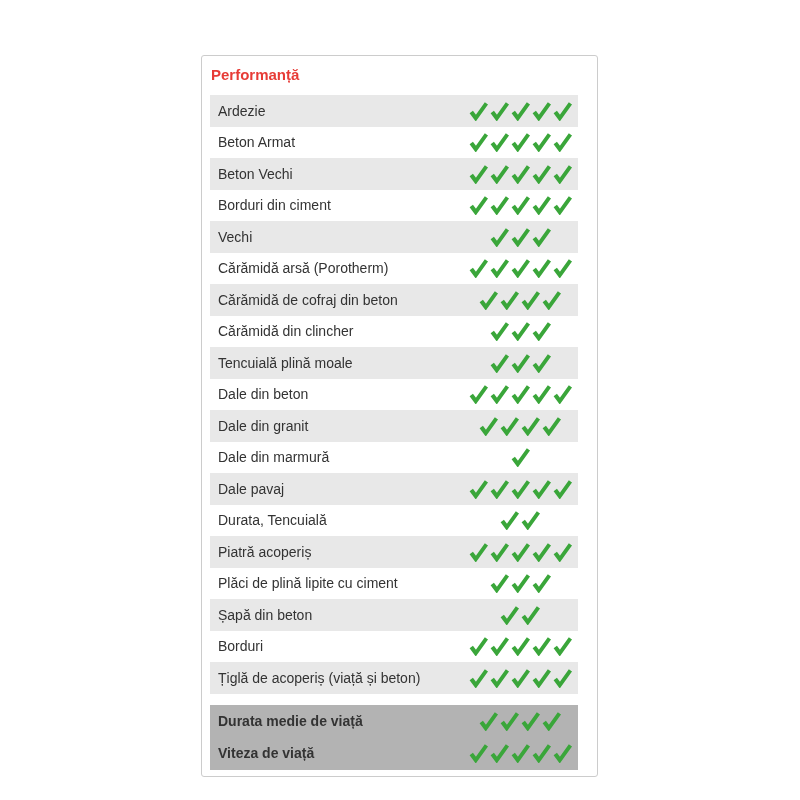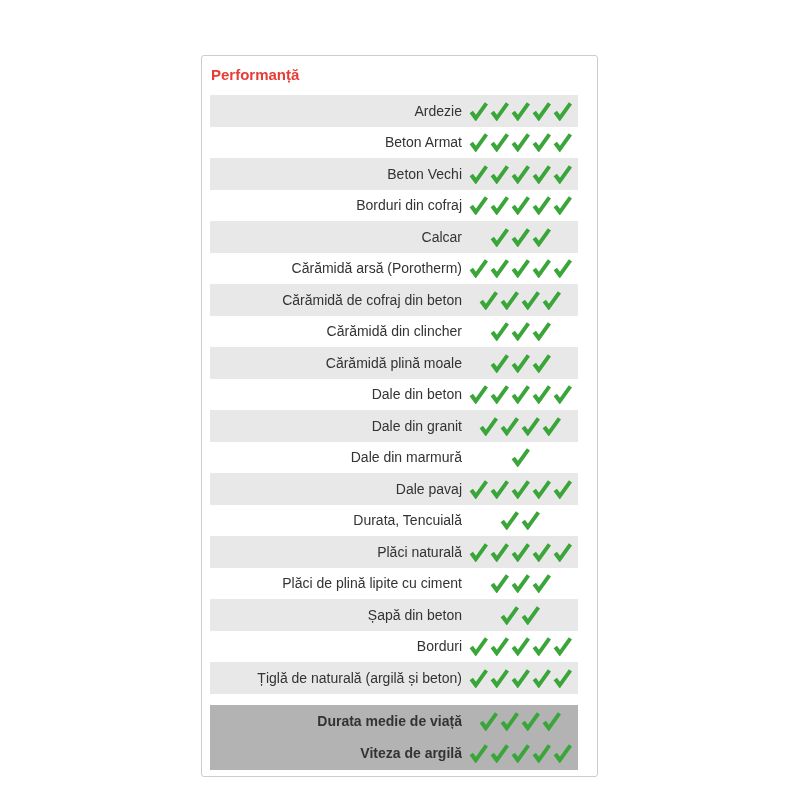--- a/index.html
+++ b/index.html
@@ -21,21 +21,21 @@
     box-sizing:border-box;background:#fff;
     border:1px solid var(--panel-border);border-radius:3px;
     padding:8px;
     margin-top:19px;
   }
   .panel-title{
     margin:2px 0 11px 1px;
     font-size:15px;font-weight:bold;color:var(--accent-red);
     line-height:18px;
   }
-  .rows, .summary{margin-right:11px;text-align:right;}
+  .rows, .summary{margin-right:11px;}
   .row{
     height:31.5px;display:flex;align-items:center;
     padding-left:8px;box-sizing:border-box;
   }
   .rows .row:nth-child(odd){background:var(--row-alt-bg);}
   .row-label{
     flex:1 1 auto;font-size:14px;line-height:16px;
     white-space:nowrap;overflow:hidden;
   }
   .row-checks{
@@ -111,41 +111,41 @@
           </svg>
           <svg class="check" width="19" height="20" viewBox="0 0 20 20">
             <path d="M2.5 11 L8 17.5 L17.5 2" fill="none" stroke="currentColor" stroke-width="4.2" stroke-linejoin="miter" stroke-linecap="butt"></path>
           </svg>
           <svg class="check" width="19" height="20" viewBox="0 0 20 20">
             <path d="M2.5 11 L8 17.5 L17.5 2" fill="none" stroke="currentColor" stroke-width="4.2" stroke-linejoin="miter" stroke-linecap="butt"></path>
           </svg>
         </span>
   </div>
       <div class="row">
-    <span class="row-label">Borduri din cofraj</span>
-    <span class="row-checks">
-          <svg class="check" width="19" height="20" viewBox="0 0 20 20">
-            <path d="M2.5 11 L8 17.5 L17.5 2" fill="none" stroke="currentColor" stroke-width="4.2" stroke-linejoin="miter" stroke-linecap="butt"></path>
-          </svg>
-          <svg class="check" width="19" height="20" viewBox="0 0 20 20">
-            <path d="M2.5 11 L8 17.5 L17.5 2" fill="none" stroke="currentColor" stroke-width="4.2" stroke-linejoin="miter" stroke-linecap="butt"></path>
-          </svg>
-          <svg class="check" width="19" height="20" viewBox="0 0 20 20">
-            <path d="M2.5 11 L8 17.5 L17.5 2" fill="none" stroke="currentColor" stroke-width="4.2" stroke-linejoin="miter" stroke-linecap="butt"></path>
-          </svg>
-          <svg class="check" width="19" height="20" viewBox="0 0 20 20">
-            <path d="M2.5 11 L8 17.5 L17.5 2" fill="none" stroke="currentColor" stroke-width="4.2" stroke-linejoin="miter" stroke-linecap="butt"></path>
-          </svg>
-          <svg class="check" width="19" height="20" viewBox="0 0 20 20">
-            <path d="M2.5 11 L8 17.5 L17.5 2" fill="none" stroke="currentColor" stroke-width="4.2" stroke-linejoin="miter" stroke-linecap="butt"></path>
-          </svg>
-        </span>
-  </div>
-      <div class="row">
-    <span class="row-label">Calcar</span>
+    <span class="row-label">Borduri din ciment</span>
+    <span class="row-checks">
+          <svg class="check" width="19" height="20" viewBox="0 0 20 20">
+            <path d="M2.5 11 L8 17.5 L17.5 2" fill="none" stroke="currentColor" stroke-width="4.2" stroke-linejoin="miter" stroke-linecap="butt"></path>
+          </svg>
+          <svg class="check" width="19" height="20" viewBox="0 0 20 20">
+            <path d="M2.5 11 L8 17.5 L17.5 2" fill="none" stroke="currentColor" stroke-width="4.2" stroke-linejoin="miter" stroke-linecap="butt"></path>
+          </svg>
+          <svg class="check" width="19" height="20" viewBox="0 0 20 20">
+            <path d="M2.5 11 L8 17.5 L17.5 2" fill="none" stroke="currentColor" stroke-width="4.2" stroke-linejoin="miter" stroke-linecap="butt"></path>
+          </svg>
+          <svg class="check" width="19" height="20" viewBox="0 0 20 20">
+            <path d="M2.5 11 L8 17.5 L17.5 2" fill="none" stroke="currentColor" stroke-width="4.2" stroke-linejoin="miter" stroke-linecap="butt"></path>
+          </svg>
+          <svg class="check" width="19" height="20" viewBox="0 0 20 20">
+            <path d="M2.5 11 L8 17.5 L17.5 2" fill="none" stroke="currentColor" stroke-width="4.2" stroke-linejoin="miter" stroke-linecap="butt"></path>
+          </svg>
+        </span>
+  </div>
+      <div class="row">
+    <span class="row-label">Vechi</span>
     <span class="row-checks">
           <svg class="check" width="19" height="20" viewBox="0 0 20 20">
             <path d="M2.5 11 L8 17.5 L17.5 2" fill="none" stroke="currentColor" stroke-width="4.2" stroke-linejoin="miter" stroke-linecap="butt"></path>
           </svg>
           <svg class="check" width="19" height="20" viewBox="0 0 20 20">
             <path d="M2.5 11 L8 17.5 L17.5 2" fill="none" stroke="currentColor" stroke-width="4.2" stroke-linejoin="miter" stroke-linecap="butt"></path>
           </svg>
           <svg class="check" width="19" height="20" viewBox="0 0 20 20">
             <path d="M2.5 11 L8 17.5 L17.5 2" fill="none" stroke="currentColor" stroke-width="4.2" stroke-linejoin="miter" stroke-linecap="butt"></path>
           </svg>
@@ -196,21 +196,21 @@
           </svg>
           <svg class="check" width="19" height="20" viewBox="0 0 20 20">
             <path d="M2.5 11 L8 17.5 L17.5 2" fill="none" stroke="currentColor" stroke-width="4.2" stroke-linejoin="miter" stroke-linecap="butt"></path>
           </svg>
           <svg class="check" width="19" height="20" viewBox="0 0 20 20">
             <path d="M2.5 11 L8 17.5 L17.5 2" fill="none" stroke="currentColor" stroke-width="4.2" stroke-linejoin="miter" stroke-linecap="butt"></path>
           </svg>
         </span>
   </div>
       <div class="row">
-    <span class="row-label">Cărămidă plină moale</span>
+    <span class="row-label">Tencuială plină moale</span>
     <span class="row-checks">
           <svg class="check" width="19" height="20" viewBox="0 0 20 20">
             <path d="M2.5 11 L8 17.5 L17.5 2" fill="none" stroke="currentColor" stroke-width="4.2" stroke-linejoin="miter" stroke-linecap="butt"></path>
           </svg>
           <svg class="check" width="19" height="20" viewBox="0 0 20 20">
             <path d="M2.5 11 L8 17.5 L17.5 2" fill="none" stroke="currentColor" stroke-width="4.2" stroke-linejoin="miter" stroke-linecap="butt"></path>
           </svg>
           <svg class="check" width="19" height="20" viewBox="0 0 20 20">
             <path d="M2.5 11 L8 17.5 L17.5 2" fill="none" stroke="currentColor" stroke-width="4.2" stroke-linejoin="miter" stroke-linecap="butt"></path>
           </svg>
@@ -286,21 +286,21 @@
     <span class="row-checks">
           <svg class="check" width="19" height="20" viewBox="0 0 20 20">
             <path d="M2.5 11 L8 17.5 L17.5 2" fill="none" stroke="currentColor" stroke-width="4.2" stroke-linejoin="miter" stroke-linecap="butt"></path>
           </svg>
           <svg class="check" width="19" height="20" viewBox="0 0 20 20">
             <path d="M2.5 11 L8 17.5 L17.5 2" fill="none" stroke="currentColor" stroke-width="4.2" stroke-linejoin="miter" stroke-linecap="butt"></path>
           </svg>
         </span>
   </div>
       <div class="row">
-    <span class="row-label">Plăci naturală</span>
+    <span class="row-label">Piatră acoperiș</span>
     <span class="row-checks">
           <svg class="check" width="19" height="20" viewBox="0 0 20 20">
             <path d="M2.5 11 L8 17.5 L17.5 2" fill="none" stroke="currentColor" stroke-width="4.2" stroke-linejoin="miter" stroke-linecap="butt"></path>
           </svg>
           <svg class="check" width="19" height="20" viewBox="0 0 20 20">
             <path d="M2.5 11 L8 17.5 L17.5 2" fill="none" stroke="currentColor" stroke-width="4.2" stroke-linejoin="miter" stroke-linecap="butt"></path>
           </svg>
           <svg class="check" width="19" height="20" viewBox="0 0 20 20">
             <path d="M2.5 11 L8 17.5 L17.5 2" fill="none" stroke="currentColor" stroke-width="4.2" stroke-linejoin="miter" stroke-linecap="butt"></path>
           </svg>
@@ -351,21 +351,21 @@
           </svg>
           <svg class="check" width="19" height="20" viewBox="0 0 20 20">
             <path d="M2.5 11 L8 17.5 L17.5 2" fill="none" stroke="currentColor" stroke-width="4.2" stroke-linejoin="miter" stroke-linecap="butt"></path>
           </svg>
           <svg class="check" width="19" height="20" viewBox="0 0 20 20">
             <path d="M2.5 11 L8 17.5 L17.5 2" fill="none" stroke="currentColor" stroke-width="4.2" stroke-linejoin="miter" stroke-linecap="butt"></path>
           </svg>
         </span>
   </div>
       <div class="row">
-    <span class="row-label">Țiglă de naturală (argilă și beton)</span>
+    <span class="row-label">Țiglă de acoperiș (viață și beton)</span>
     <span class="row-checks">
           <svg class="check" width="19" height="20" viewBox="0 0 20 20">
             <path d="M2.5 11 L8 17.5 L17.5 2" fill="none" stroke="currentColor" stroke-width="4.2" stroke-linejoin="miter" stroke-linecap="butt"></path>
           </svg>
           <svg class="check" width="19" height="20" viewBox="0 0 20 20">
             <path d="M2.5 11 L8 17.5 L17.5 2" fill="none" stroke="currentColor" stroke-width="4.2" stroke-linejoin="miter" stroke-linecap="butt"></path>
           </svg>
           <svg class="check" width="19" height="20" viewBox="0 0 20 20">
             <path d="M2.5 11 L8 17.5 L17.5 2" fill="none" stroke="currentColor" stroke-width="4.2" stroke-linejoin="miter" stroke-linecap="butt"></path>
           </svg>
@@ -391,21 +391,21 @@
           </svg>
           <svg class="check" width="19" height="20" viewBox="0 0 20 20">
             <path d="M2.5 11 L8 17.5 L17.5 2" fill="none" stroke="currentColor" stroke-width="4.2" stroke-linejoin="miter" stroke-linecap="butt"></path>
           </svg>
           <svg class="check" width="19" height="20" viewBox="0 0 20 20">
             <path d="M2.5 11 L8 17.5 L17.5 2" fill="none" stroke="currentColor" stroke-width="4.2" stroke-linejoin="miter" stroke-linecap="butt"></path>
           </svg>
         </span>
   </div>
       <div class="row">
-    <span class="row-label">Viteza de argilă</span>
+    <span class="row-label">Viteza de viață</span>
     <span class="row-checks">
           <svg class="check" width="19" height="20" viewBox="0 0 20 20">
             <path d="M2.5 11 L8 17.5 L17.5 2" fill="none" stroke="currentColor" stroke-width="4.2" stroke-linejoin="miter" stroke-linecap="butt"></path>
           </svg>
           <svg class="check" width="19" height="20" viewBox="0 0 20 20">
             <path d="M2.5 11 L8 17.5 L17.5 2" fill="none" stroke="currentColor" stroke-width="4.2" stroke-linejoin="miter" stroke-linecap="butt"></path>
           </svg>
           <svg class="check" width="19" height="20" viewBox="0 0 20 20">
             <path d="M2.5 11 L8 17.5 L17.5 2" fill="none" stroke="currentColor" stroke-width="4.2" stroke-linejoin="miter" stroke-linecap="butt"></path>
           </svg>

